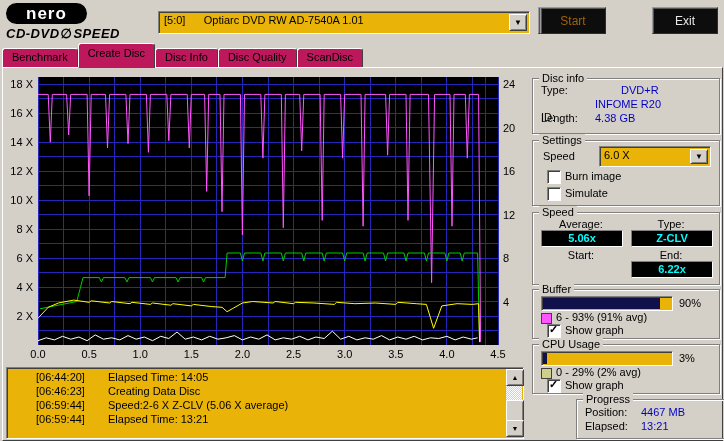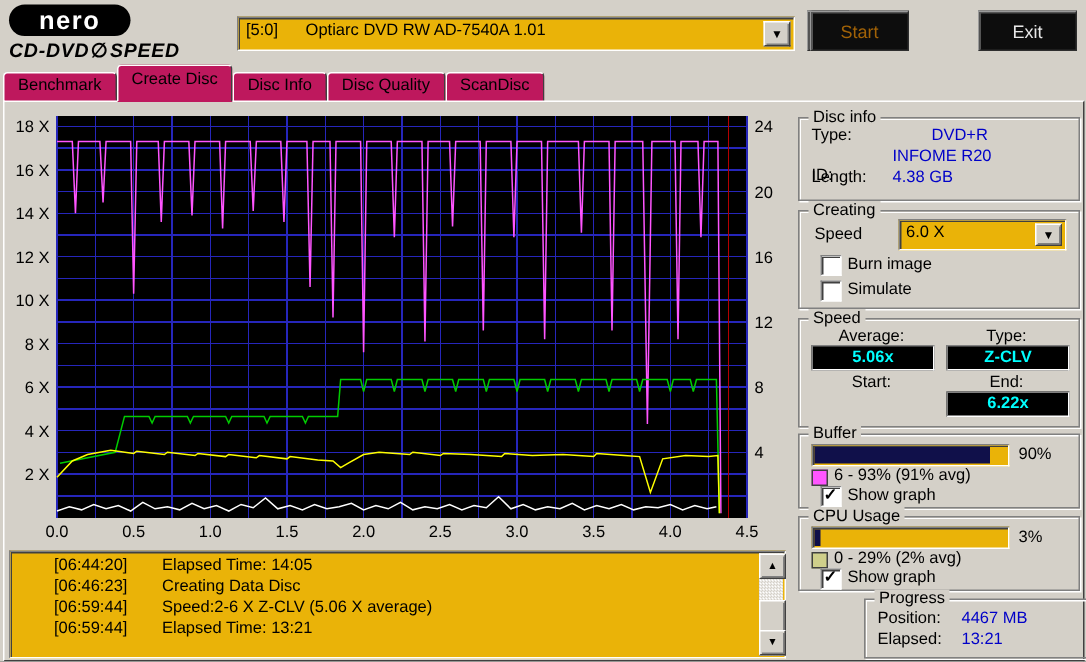--- a/index.html
+++ b/index.html
@@ -185,21 +185,21 @@
     <div class="legend">Disc info</div>
     <div class="lbl" style="left:8px;top:5px;">Type:</div>
     <div class="val-blue" style="left:62px;top:5px;margin-left:26px;">DVD+R</div>
     <div class="lbl" style="left:8px;top:32px;">ID:</div>
     <div class="val-blue" style="left:62px;top:19px;">INFOME R20</div>
     <div class="lbl" style="left:8px;top:33px;">Length:</div>
     <div class="val-blue" style="left:62px;top:33px;">4.38 GB</div>
   </div>
 
   <div class="group" style="top:140px;height:64px;">
-    <div class="legend">Creating</div>
+    <div class="legend">Settings</div>
     <div class="lbl" style="left:10px;top:9px;">Speed</div>
     <div class="mini-combo sunken" style="right:8px;top:5px;width:70px;">
       <div class="txt">6.0 X</div>
       <div class="combo-arrow raised">▼</div>
     </div>
     <div class="checkbox" style="left:14px;top:29px;"></div>
     <div class="lbl" style="left:32px;top:29px;">Burn image</div>
     <div class="checkbox" style="left:14px;top:46px;"></div>
     <div class="lbl" style="left:32px;top:46px;">Simulate</div>
   </div>

